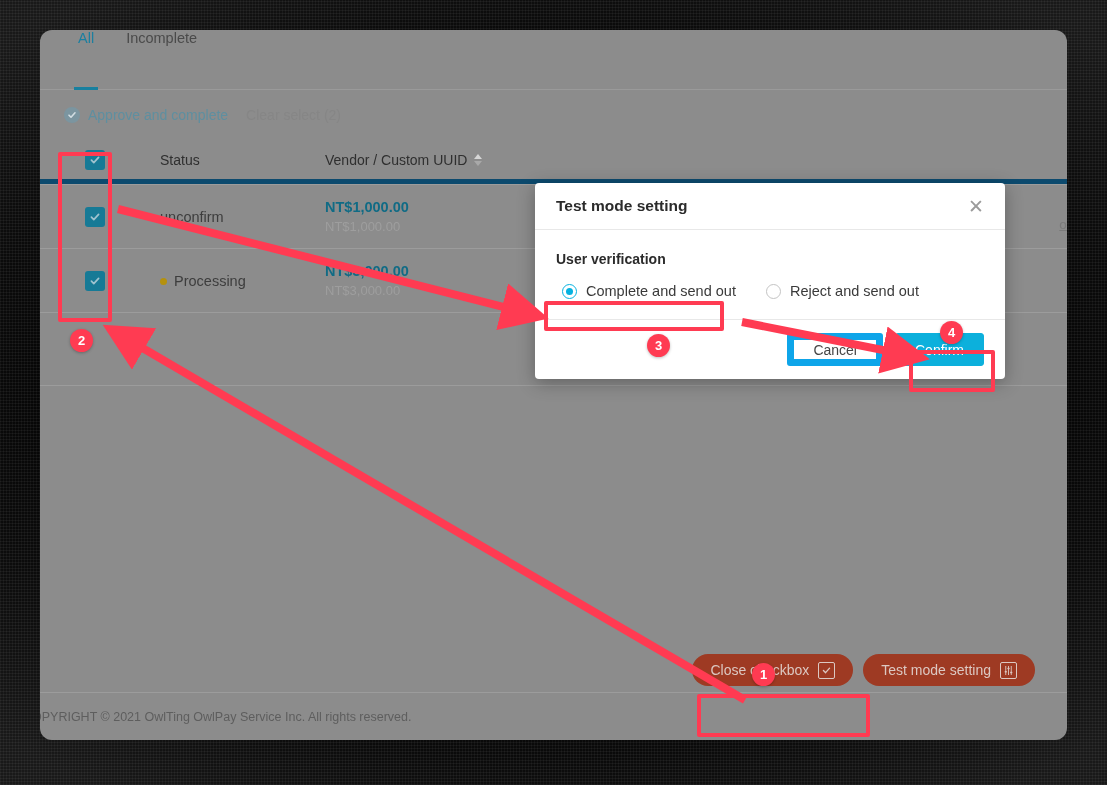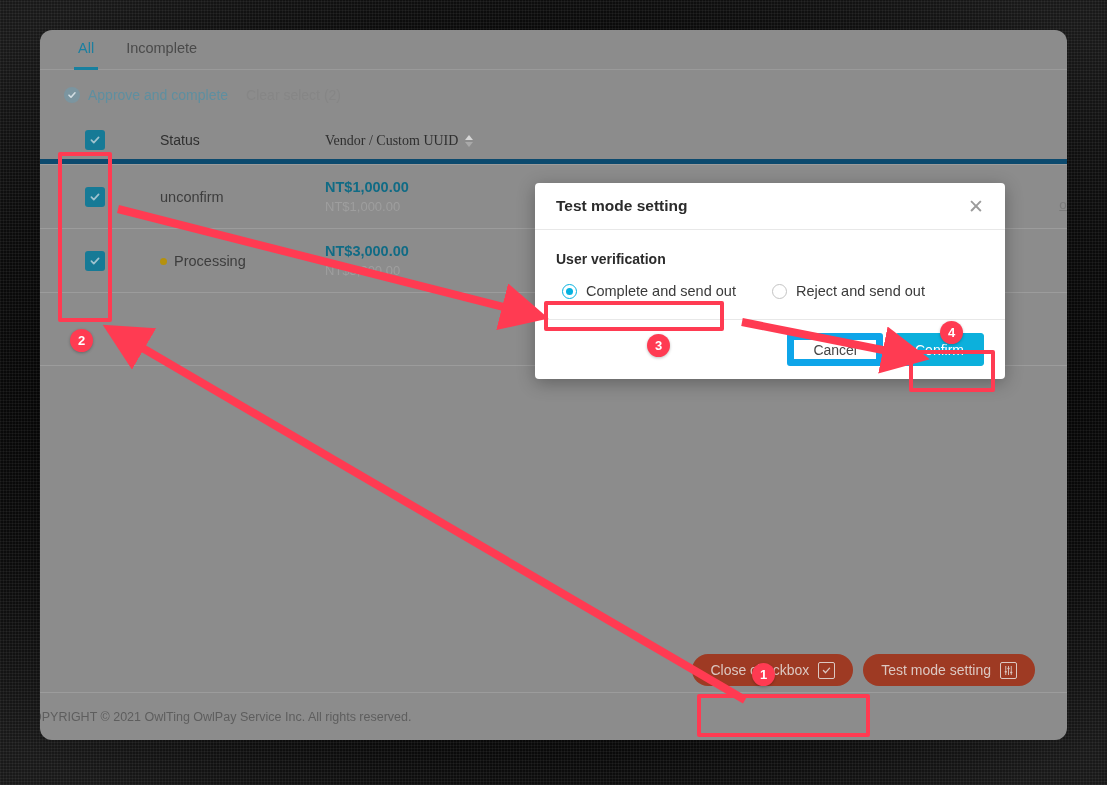--- a/index.html
+++ b/index.html
@@ -38,24 +38,23 @@
     width: 1027px;
     height: 710px;
     background: #8c8c8c;
     border-radius: 12px;
     overflow: hidden;
   }
 
   
   .tabbar {
     position: relative;
-    height: 40px;
+    height: 60px;
     padding: 0 0 0 22px;
     display: flex;
-    align-items: flex-end;
     border-bottom: 1px solid #9a9a9a;
   }
   .tab {
     font-size: 14.5px;
     color: #4a4a4a;
     padding: 0 16px 13px 16px;
     position: relative;
     cursor: pointer;
     white-space: nowrap;
   }
@@ -121,21 +120,21 @@
     border-radius: 3px;
     display: flex; align-items: center; justify-content: center;
   }
   .cbox svg { display:block; }
 
   .th {
     font-size: 14px;
     color: #2f2f2f;
     font-weight: 400;
   }
-  .th.sortable { display: inline-flex; align-items: center; gap: 7px; font-family: Liberation Serif, serif; }
+  .th.sortable { display: inline-flex; align-items: center; gap: 7px; }
   .sort-arrows { display: flex; flex-direction: column; gap: 2px; }
   .sort-arrows i {
     display:block; width: 0; height: 0;
     border-left: 4px solid transparent;
     border-right: 4px solid transparent;
   }
   .sort-arrows i.up { border-bottom: 5px solid #d6d6d6; }
   .sort-arrows i.dn { border-top: 5px solid #a9a9a9; }
 
   .status-text { font-size: 14.5px; color: #3d3d3d; }
@@ -214,21 +213,21 @@
     border-bottom: 1px solid #e8e8e8;
   }
   .modal-title { font-size: 15.5px; color: #2b2b2b; font-weight: bold; }
   .modal-x {
     font-size: 19px; color: #9b9b9b; cursor: pointer;
     line-height: 1; font-weight: 300;
   }
   .modal-body { padding: 21px 21px 16px 21px; }
   .sec-title { font-size: 14px; color: #2b2b2b; font-weight: bold; margin-bottom: 12px; }
   .sec-desc  { font-size: 14px; color: #4c4c4c; margin-bottom: 11px; }
-  .radio-row { display: flex; align-items: center; gap: 10px; }
+  .radio-row { display: flex; align-items: center; gap: 4px; }
   .radio-opt {
     display: flex; align-items: center; gap: 9px;
     font-size: 14.5px; color: #3a3a3a;
     cursor: pointer;
     padding: 4px 8px 4px 6px;
   }
   .radio {
     width: 15px; height: 15px; border-radius: 50%;
     border: 1.4px solid #c4c4c4;
     flex: none;

